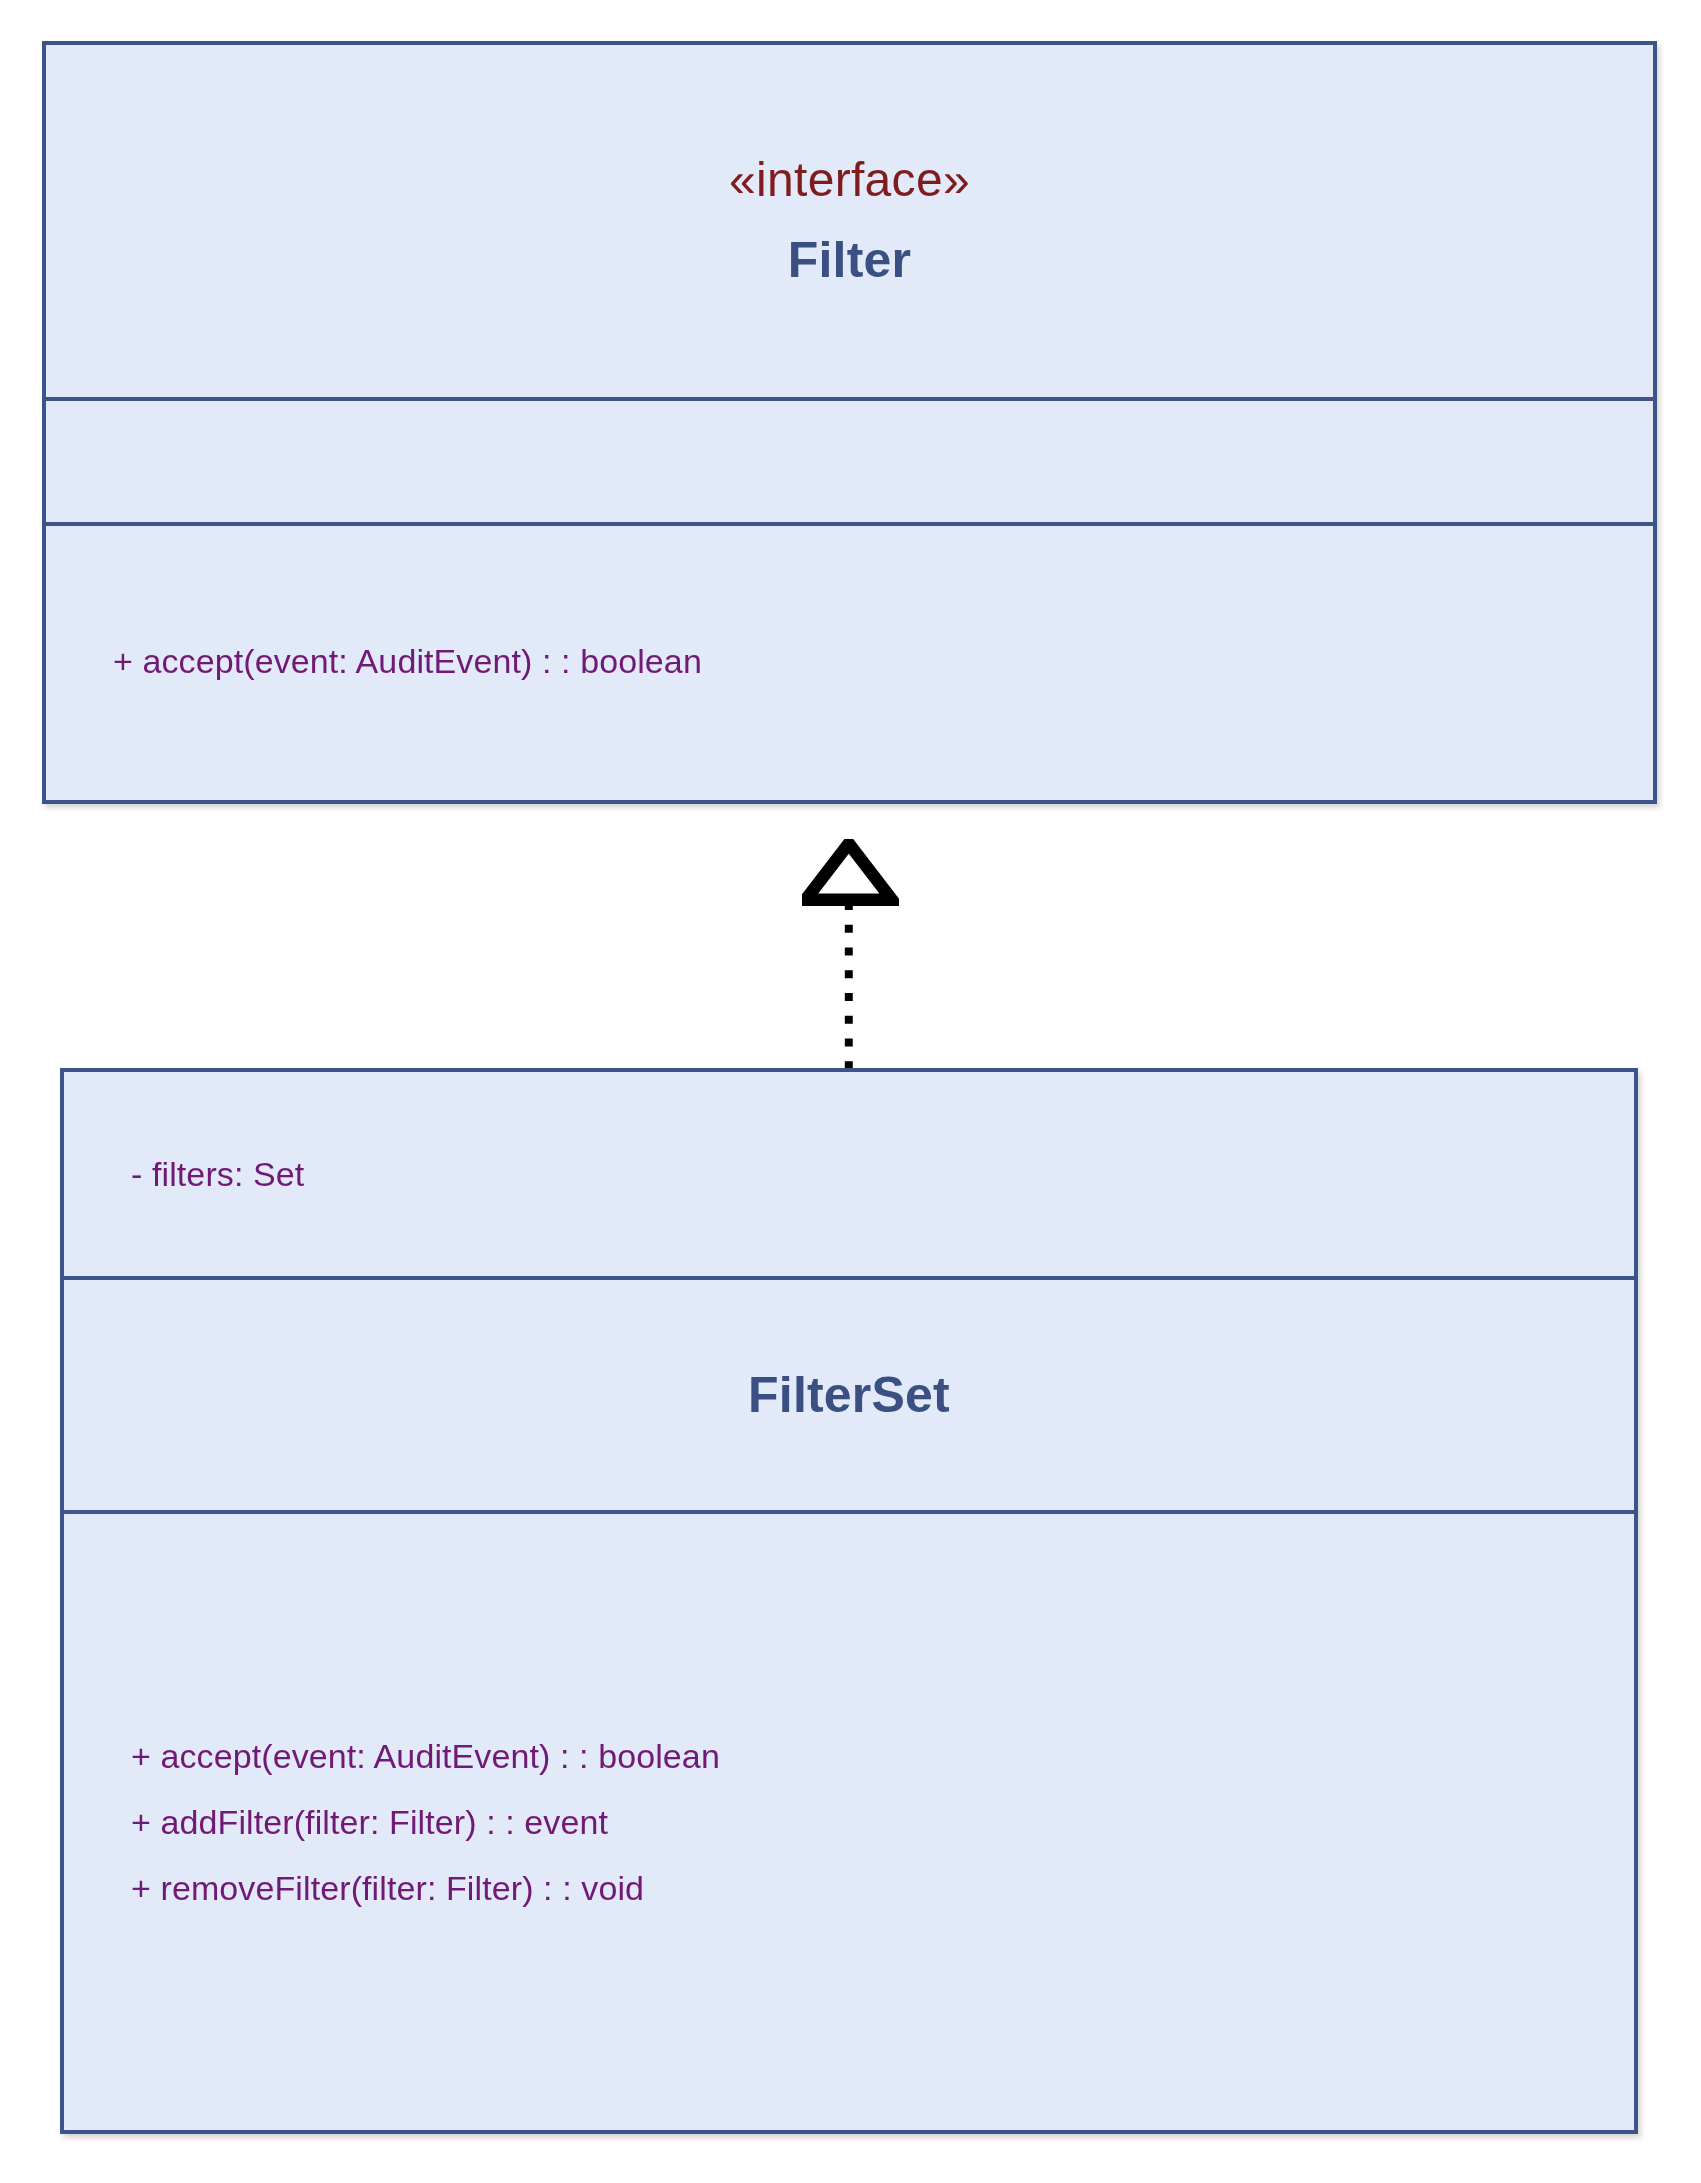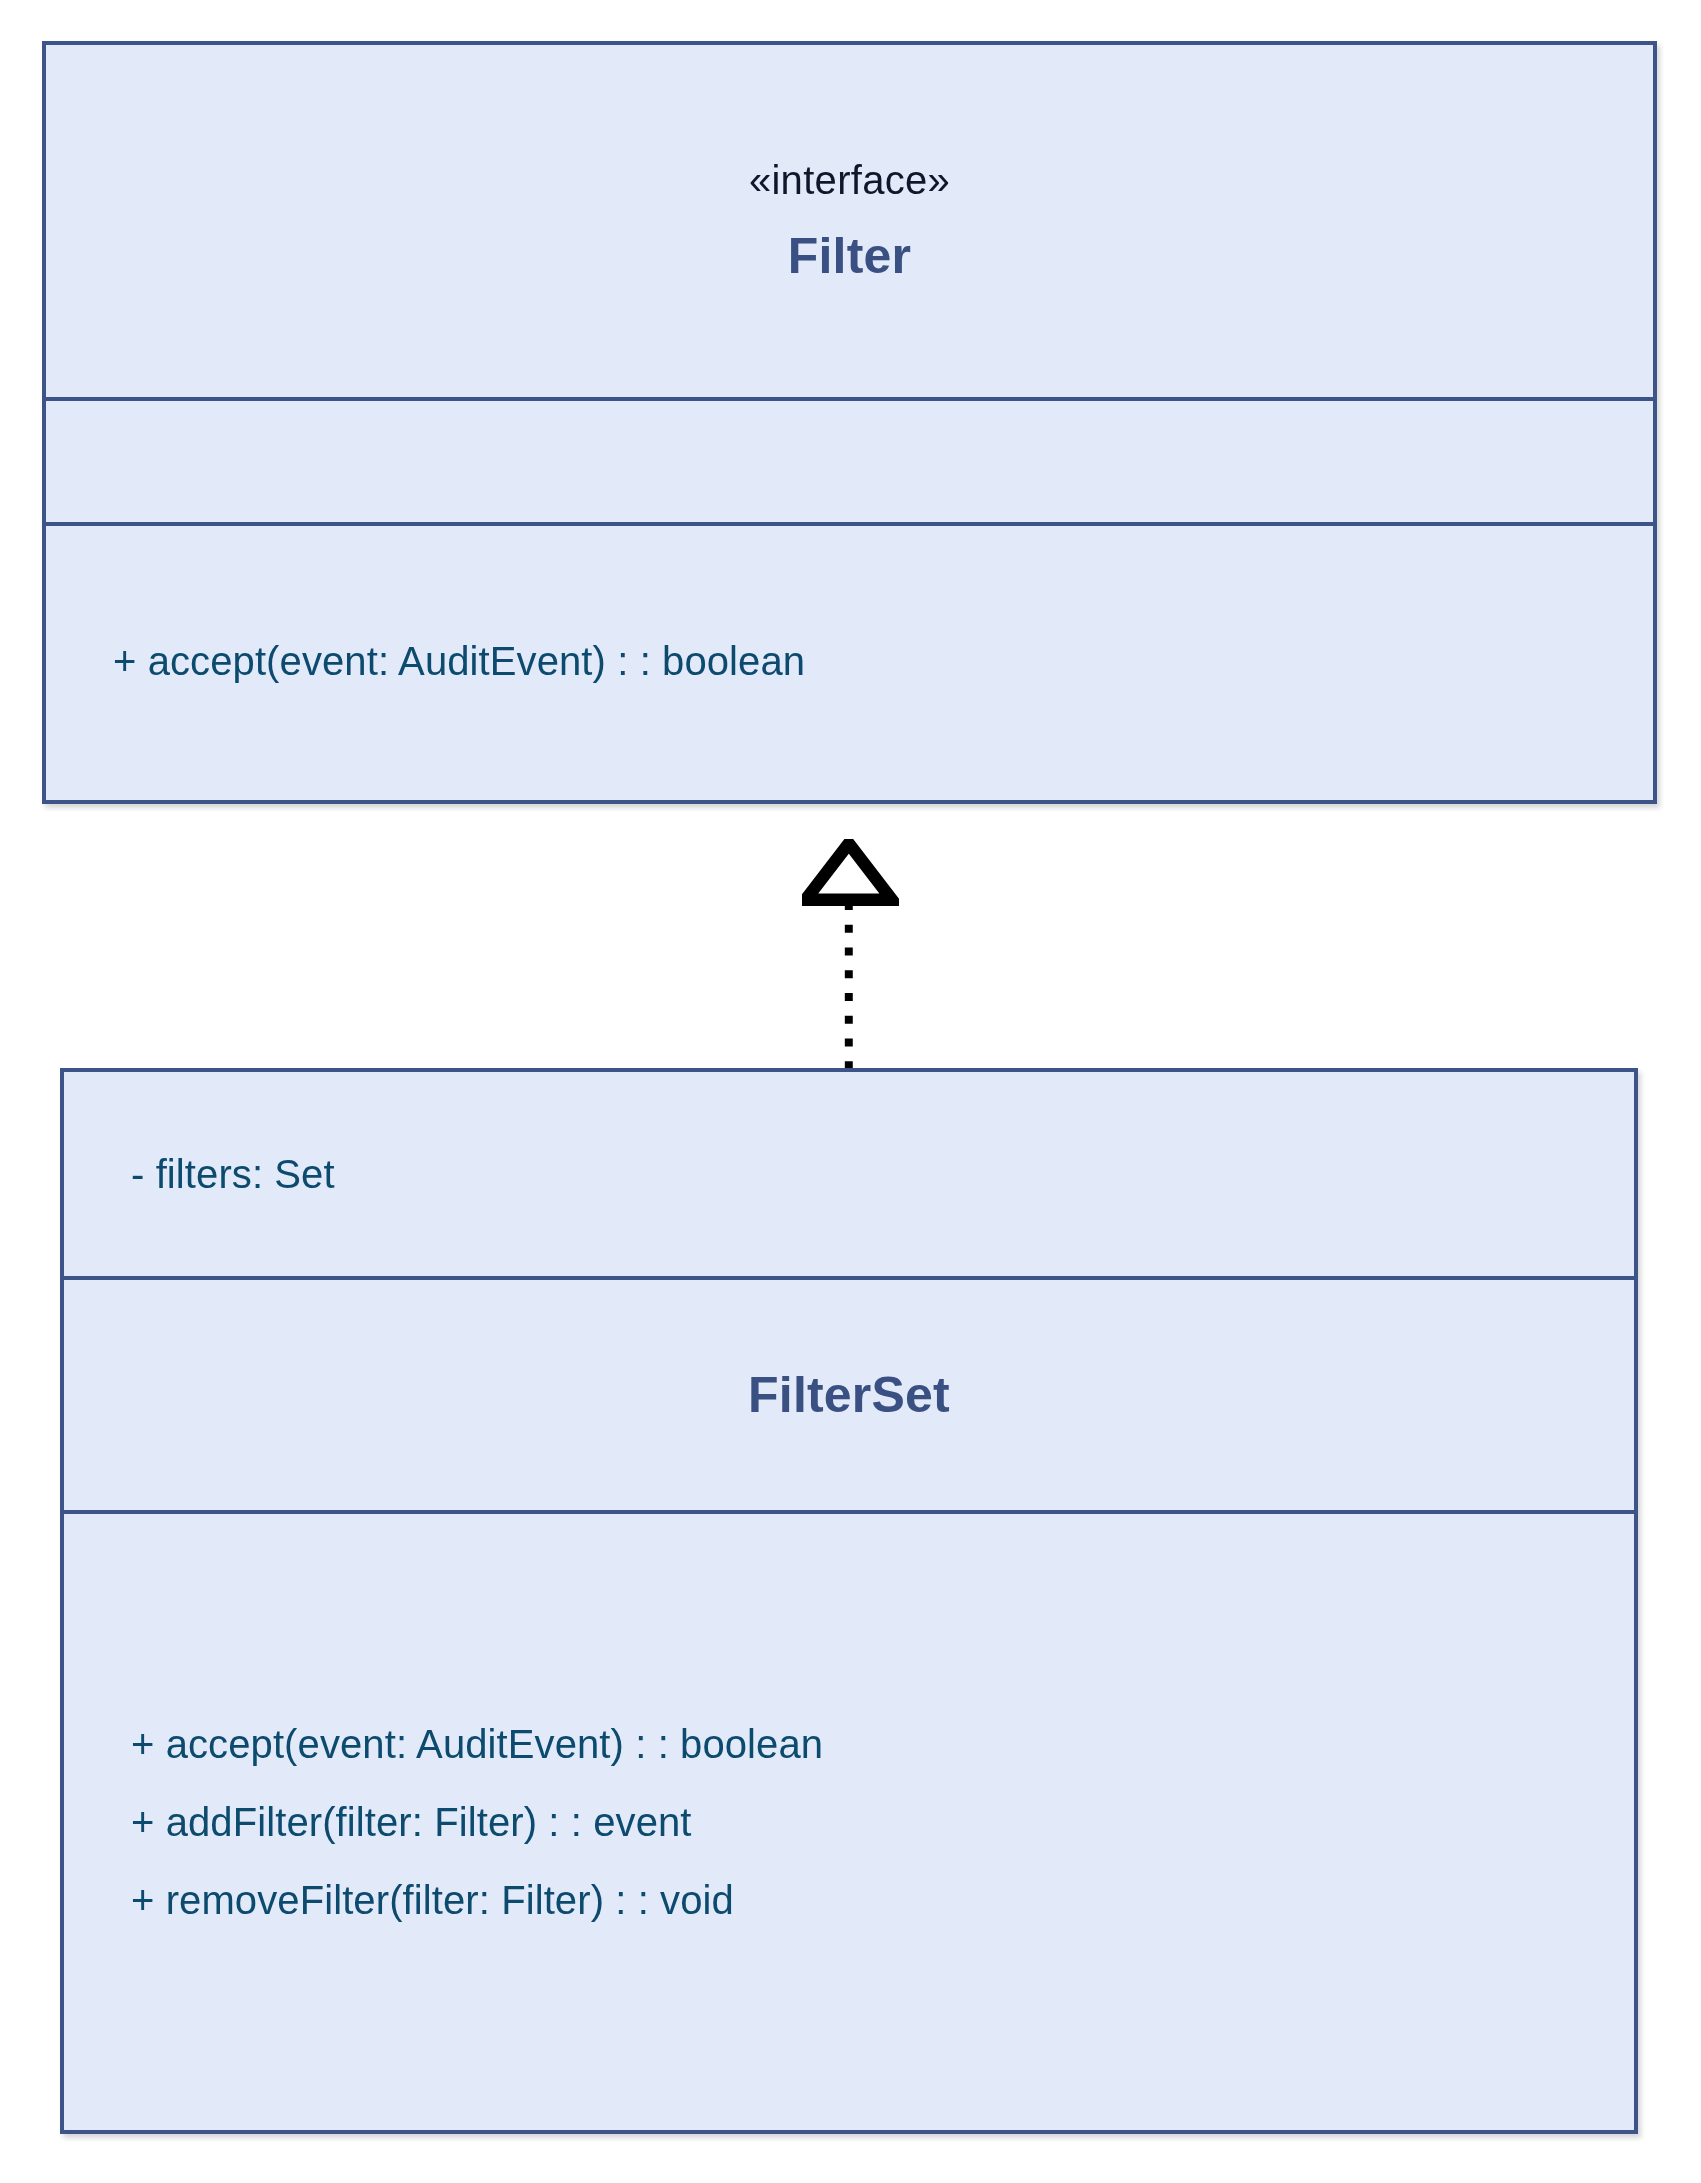--- a/index.html
+++ b/index.html
@@ -38,23 +38,23 @@
   }
 
   
   .cmp-header {
     display: flex;
     flex-direction: column;
     align-items: center;
     justify-content: center;
   }
   .stereotype {
-    font-size: 40px;
+    font-size: 48px;
     font-weight: 400;
-    color: #0f172a;
+    color: #7f1d1d;
     letter-spacing: 0.3px;
     line-height: 1.1;
   }
   .class-name {
     font-size: 50px;
     font-weight: bold;
     color: #3a5082;
     line-height: 1.1;
     letter-spacing: 0.2px;
   }
@@ -63,22 +63,22 @@
   }
 
   
   .cmp-list {
     display: flex;
     flex-direction: column;
     justify-content: center;
     padding: 0 0 0 67px;
   }
   .member-row {
-    font-size: 40px;
-    color: #0c4a6e;
+    font-size: 34px;
+    color: #701a75;
     line-height: 1.32;
     white-space: pre;
     letter-spacing: 0.1px;
   }
   .cmp-empty {
     
   }
 
   
   #class-filter {

